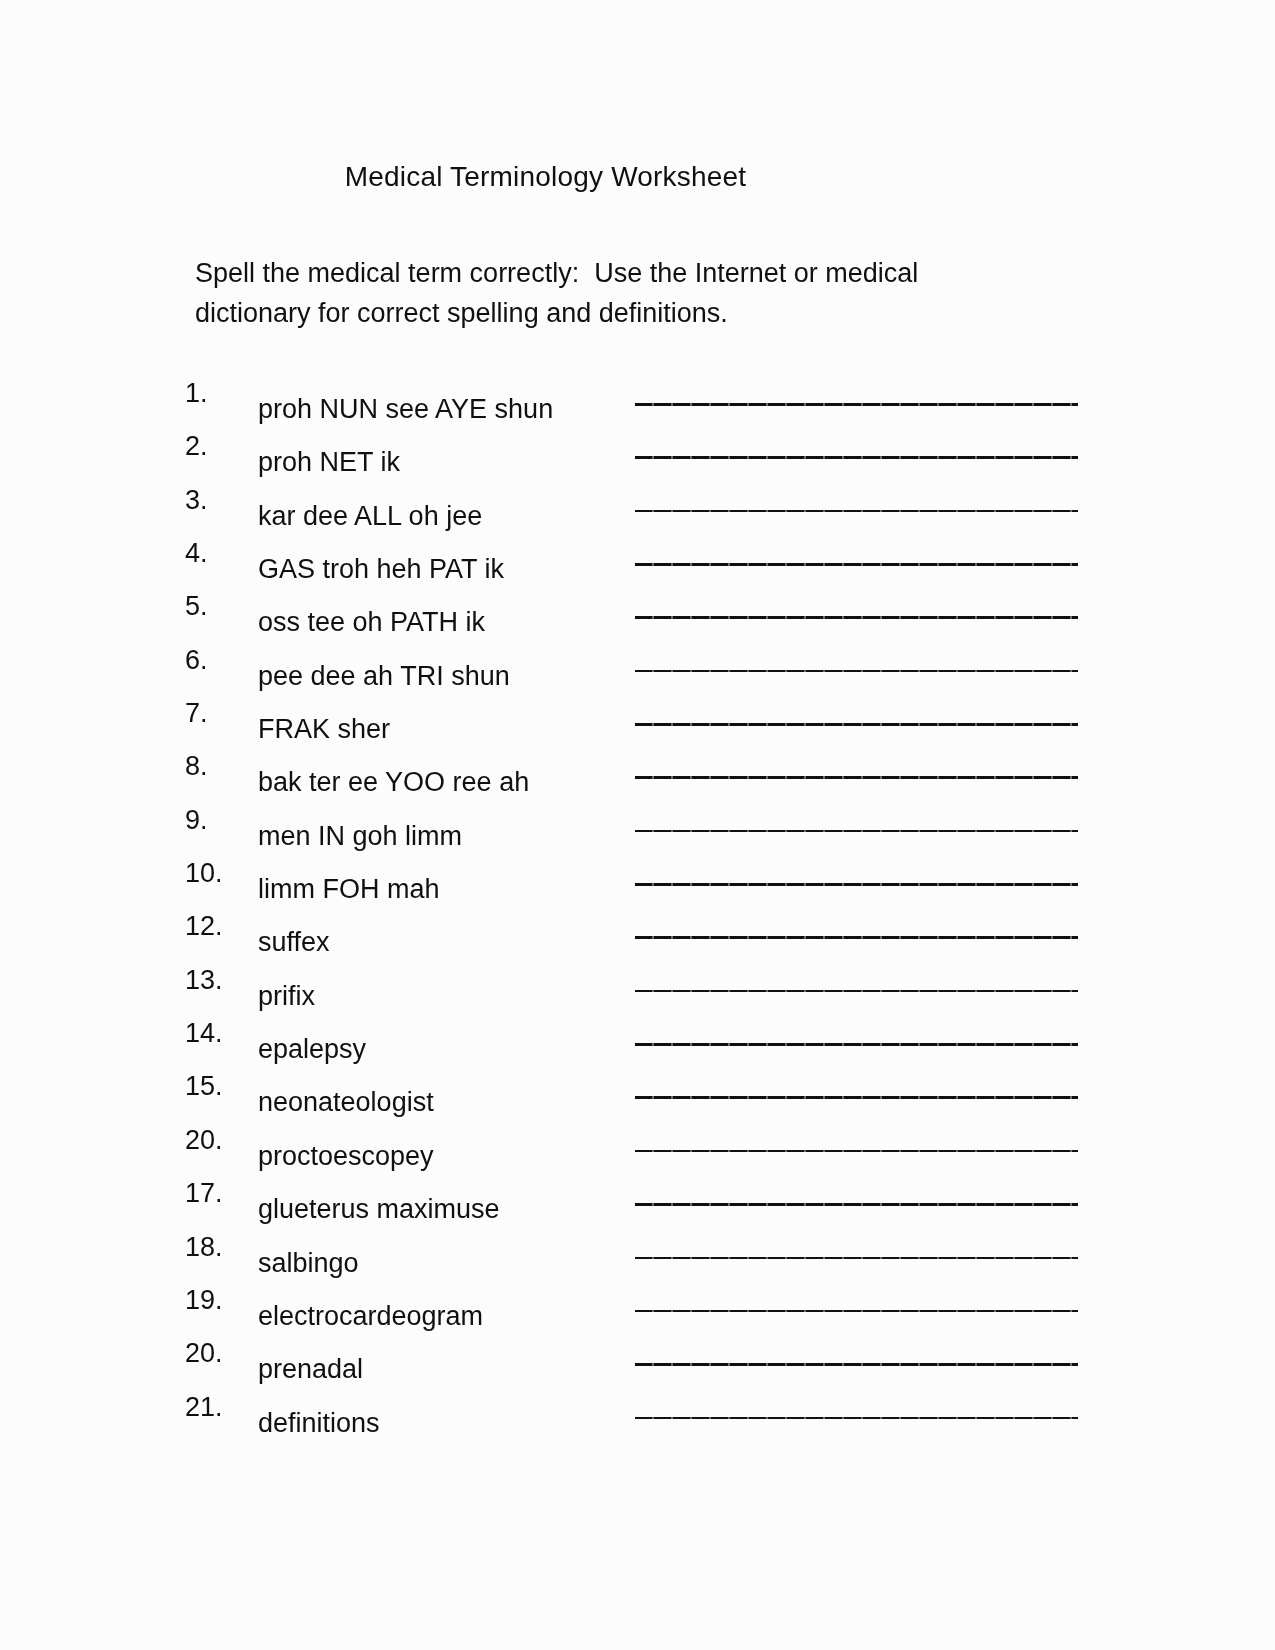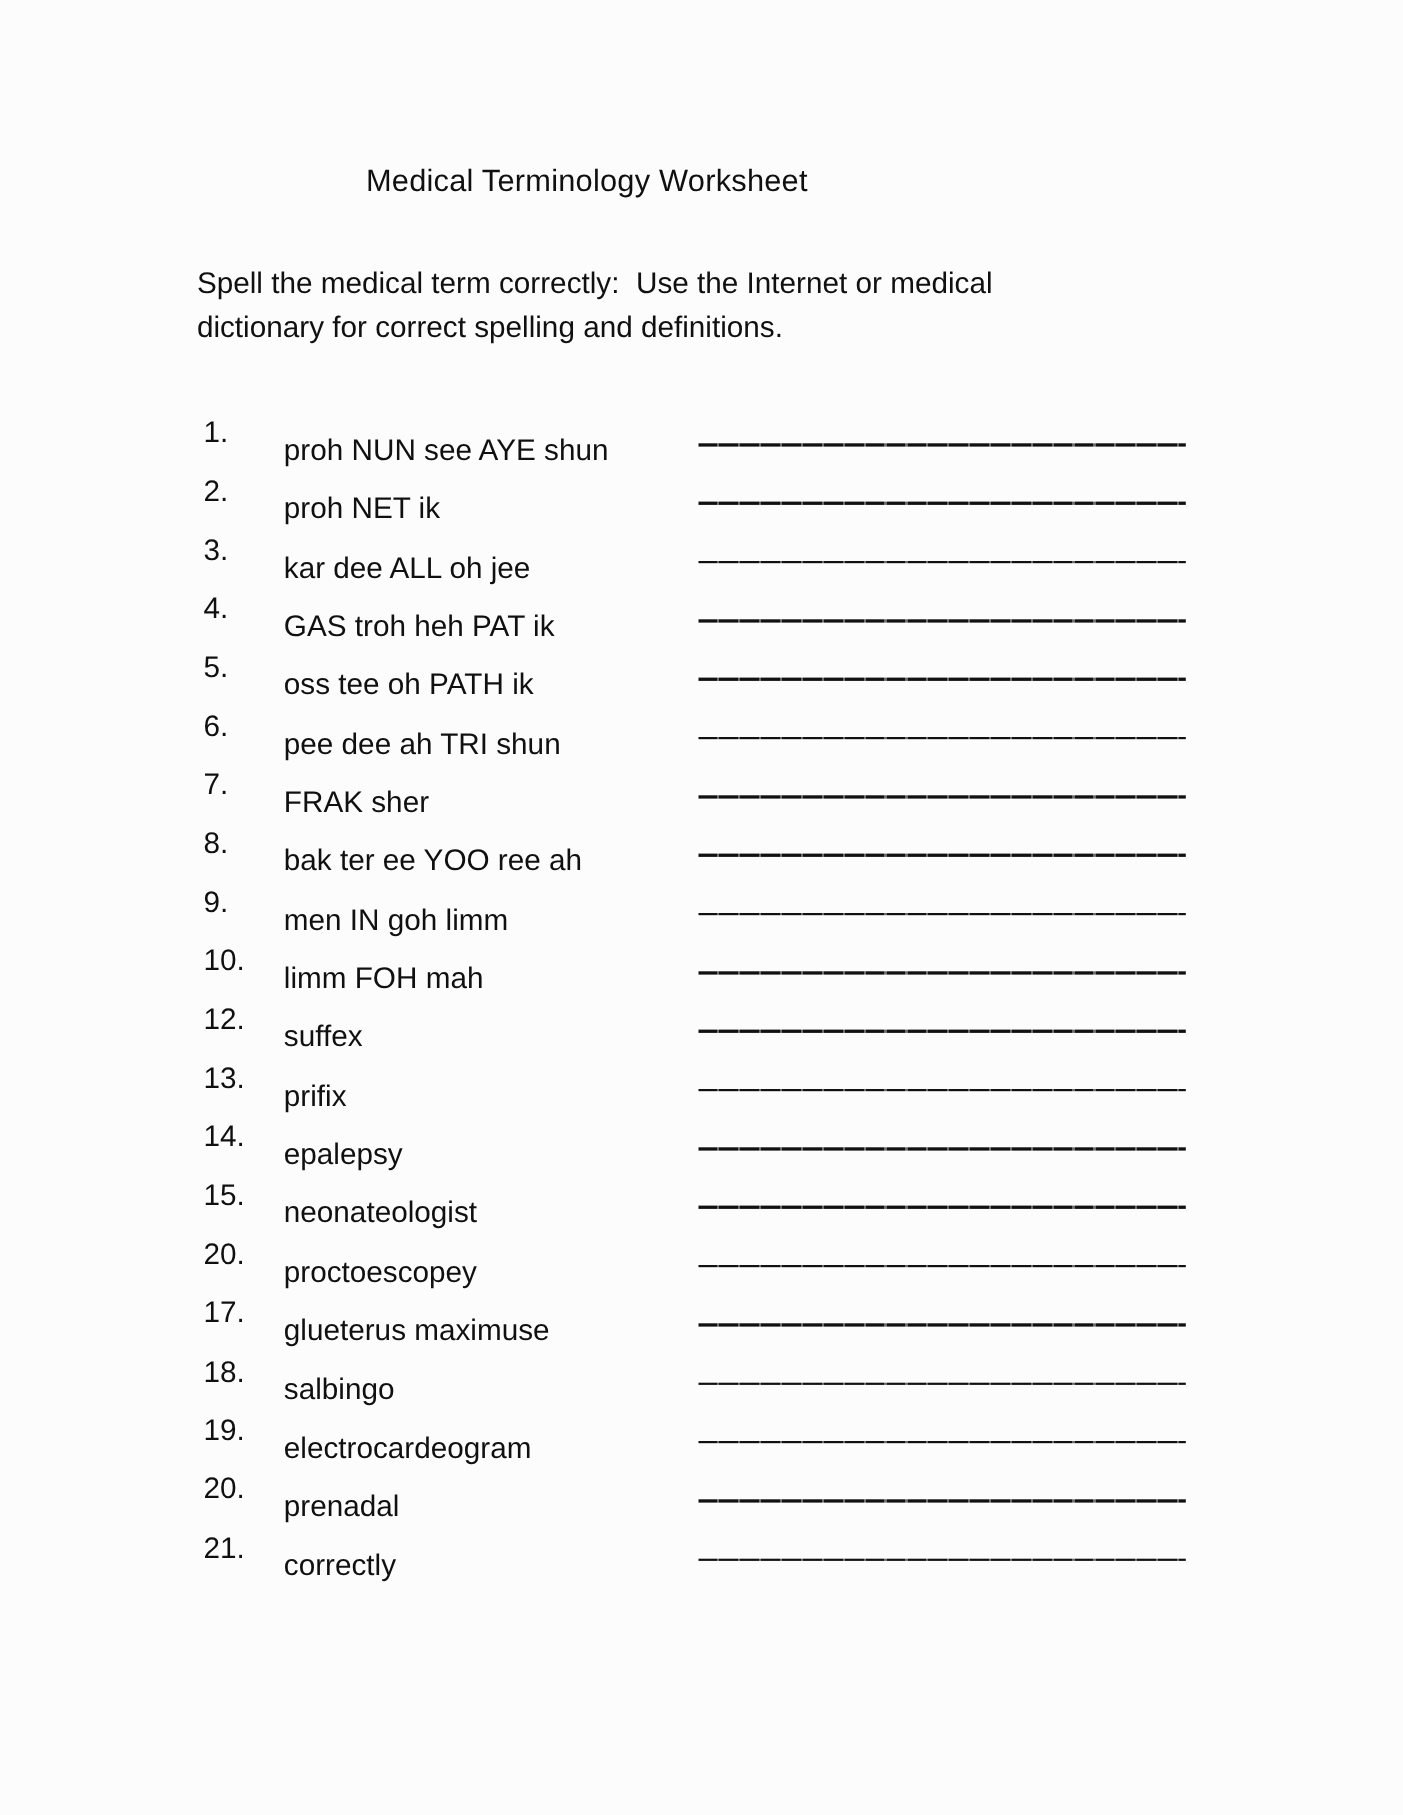--- a/index.html
+++ b/index.html
@@ -9,32 +9,32 @@
     font-family: "Liberation Sans", sans-serif;
     color: #101010;
     position: relative;
     overflow: hidden;
   }
   .page { position: absolute; inset: 0; }
 
   .title {
     position: absolute;
     top: 144px; left: 0; width: 1059px;
-    margin: 4px;
+    margin: 16px;
     text-align: center;
     font-size: 28px;
     font-weight: 400;
     line-height: 34px;
     letter-spacing: 0.2px;
   }
 
   .instructions {
     position: absolute;
     top: 236px; left: 178px; width: 900px;
-    margin: 1px;
+    margin: 17px;
     font-size: 27px;
     line-height: 40px;
     white-space: pre-wrap;
   }
 
   .list {
     position: absolute;
     top: 375px; left: 0; width: 1275px;
   }
   .row { position: relative; height: 53.35px; }
@@ -162,18 +162,18 @@
         <span class="term">electrocardeogram</span>
         <span class="blank"></span>
       </div>
       <div class="row">
         <span class="num">20.</span>
         <span class="term">prenadal</span>
         <span class="blank"></span>
       </div>
       <div class="row">
         <span class="num">21.</span>
-        <span class="term">correctly</span>
+        <span class="term">definitions</span>
         <span class="blank"></span>
       </div>
     </div>
 
 </div>
 
 </body></html>

